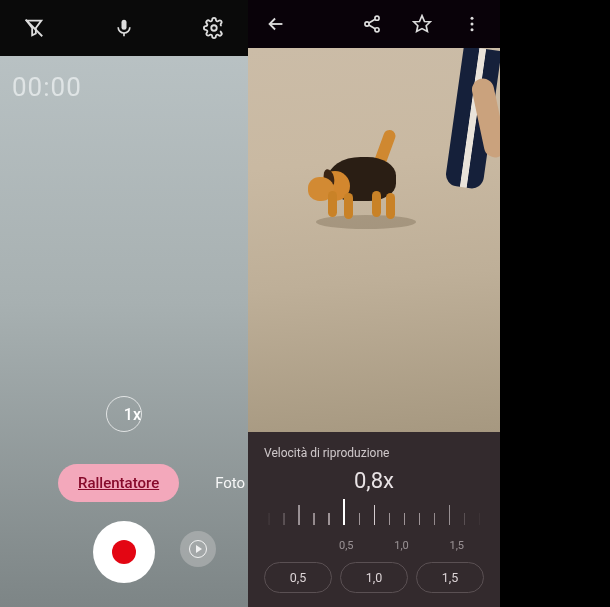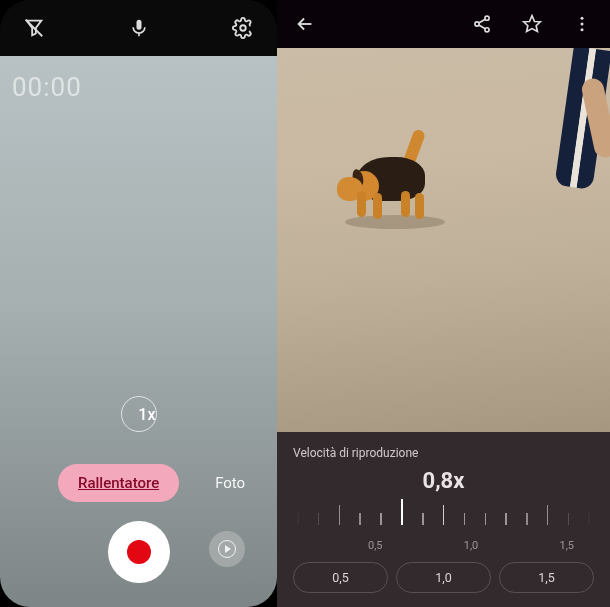--- a/index.html
+++ b/index.html
@@ -5,22 +5,22 @@
   * { box-sizing: border-box; margin: 0; padding: 0; }
   body {
     width: 610px;
     height: 607px;
     display: flex;
     background: #000;
     font-family: -apple-system, Roboto, "Helvetica Neue", Arial, sans-serif;
     overflow: hidden;
   }
   .panel { position: relative; height: 100%; }
-  .left { width: 277px; background: linear-gradient(180deg, #bcc5c7 0%, #a7b0b1 50%, #7d8586 100%); border-radius: 30px; }
-  .right { width: 333px; background: #701a75; }
+  .left { width: 248px; background: linear-gradient(180deg, #bcc5c7 0%, #a7b0b1 50%, #7d8586 100%); }
+  .right { width: 252px; background: #701a75; }
 
   
   .topbar {
     position: absolute; top: 0; left: 0; right: 0;
     height: 56px;
     background: rgba(0,0,0,0.95);
     display: flex; align-items: center; justify-content: space-between;
     padding: 0 20px;
   }
   .icon-btn { width: 28px; height: 28px; display:flex; align-items:center; justify-content:center; color:#eee; }
@@ -151,21 +151,21 @@
     background: rgba(60,45,25,0.22); border-radius:50%;
   }
 
   .speed-panel {
     position:absolute; bottom:0; left:0; right:0; height:175px;
     background:#332a2d;
     padding: 14px 16px 10px 16px;
     color:#e9e3e5;
   }
   .sp-title { font-size:12px; opacity:0.85; }
-  .sp-current { font-size:22px; text-align:center; margin-top:8px; font-weight:700; }
+  .sp-current { font-size:22px; text-align:center; margin-top:8px; font-weight:400; }
   .sp-ruler { position:relative; height:36px; margin-top:8px; }
   .sp-grad {
     position:absolute; top:0; left:0; right:0; bottom:0;
     background: linear-gradient(90deg, rgba(51,42,45,1) 0%, rgba(51,42,45,0) 25%, rgba(51,42,45,0) 75%, rgba(51,42,45,1) 100%);
     z-index:2; pointer-events:none;
   }
   .ticks { display:flex; justify-content:space-between; align-items:flex-end; height:24px; padding: 0 4px; }
   .tick { width:1.5px; background:#9e9497; }
   .tick.minor { height:12px; }
   .tick.major { height:20px; background:#d4cccf; }

